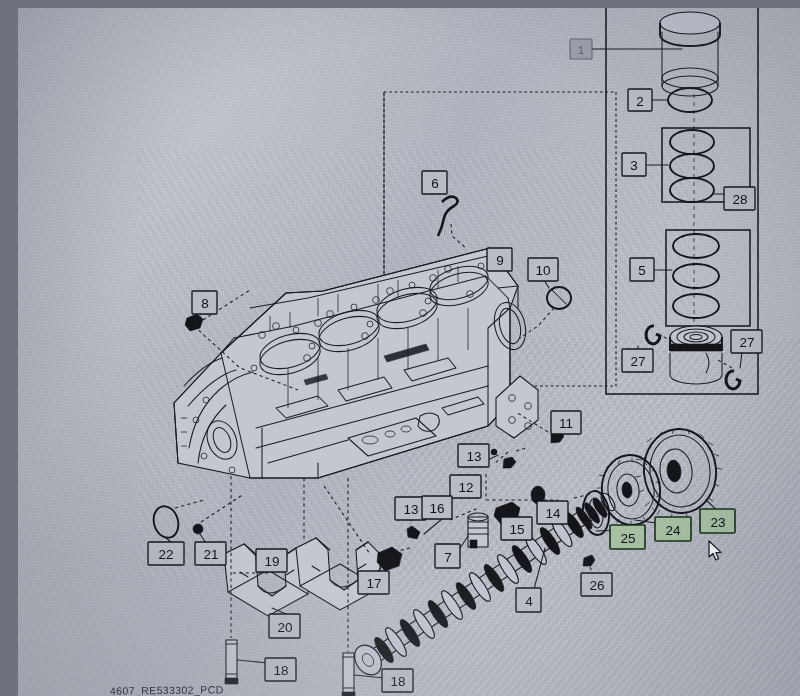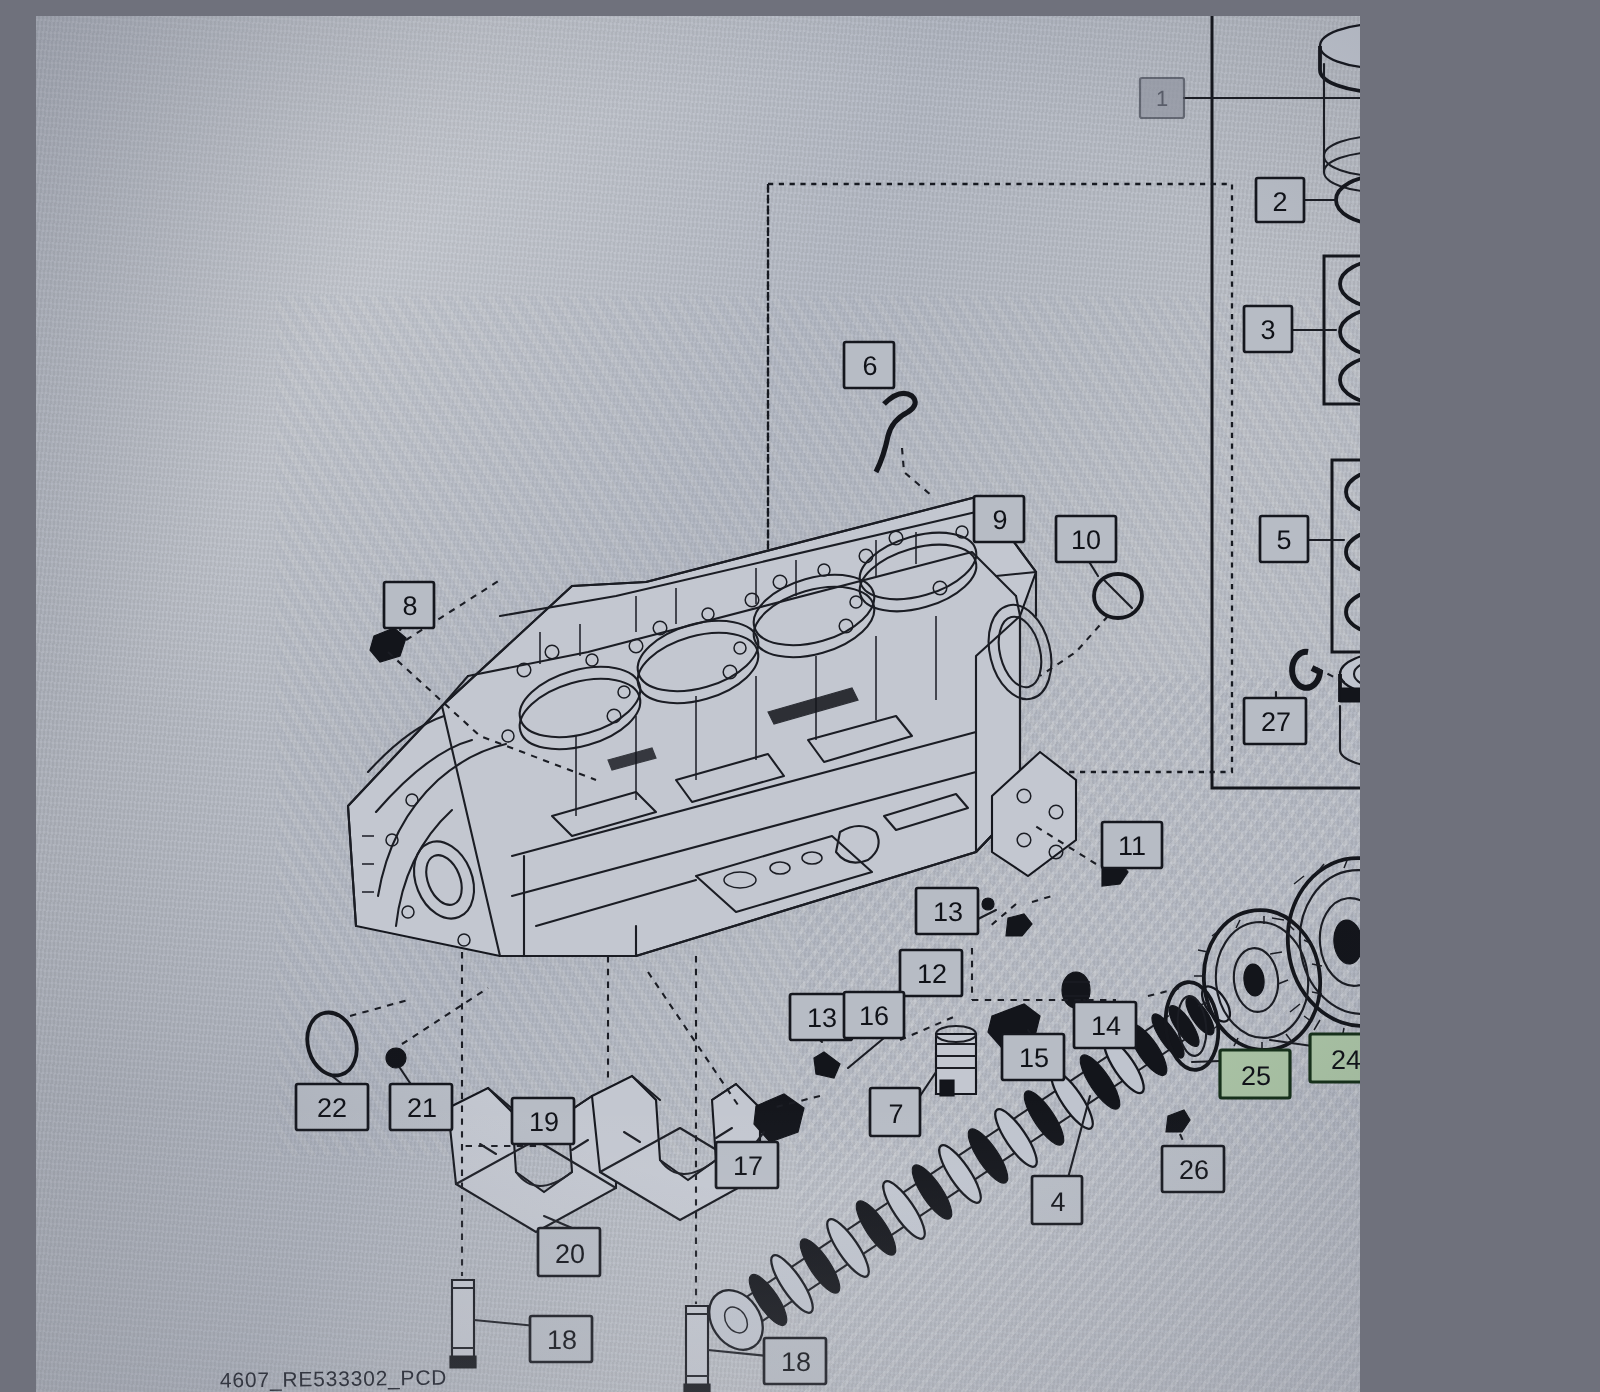--- a/index.html
+++ b/index.html
@@ -4,21 +4,21 @@
 <title>Engine Block Parts Diagram</title>
 <style>
   html,body{margin:0;padding:0;background:#6e707b;}
   body{width:800px;height:696px;overflow:hidden;
        font-family:"Liberation Sans",sans-serif;}
 
   #screen{position:relative;width:800px;height:696px;overflow:hidden;
           background:#6f717c;}
 
   
-  #page{position:absolute;left:18px;top:8px;width:662px;height:688px;
+  #page{position:absolute;left:18px;top:8px;width:782px;height:688px;
         background:
           repeating-linear-gradient(96deg,rgba(255,255,255,.045) 0 1px,rgba(0,0,0,.035) 1px 2px),
           repeating-linear-gradient(4deg,rgba(255,255,255,.03) 0 1px,rgba(0,0,0,.025) 1px 3px),
           linear-gradient(118deg,#adb2bd 0%,#b9bdc6 22%,#b2b7c2 45%,#bcc0c8 70%,#b6bac4 100%);
         overflow:hidden;}
 
   
   .glare{position:absolute;pointer-events:none;}
   .g1{left:-60px;top:-40px;width:520px;height:420px;
       background:radial-gradient(ellipse at 40% 30%,rgba(255,255,255,.16),rgba(255,255,255,0) 68%);}

